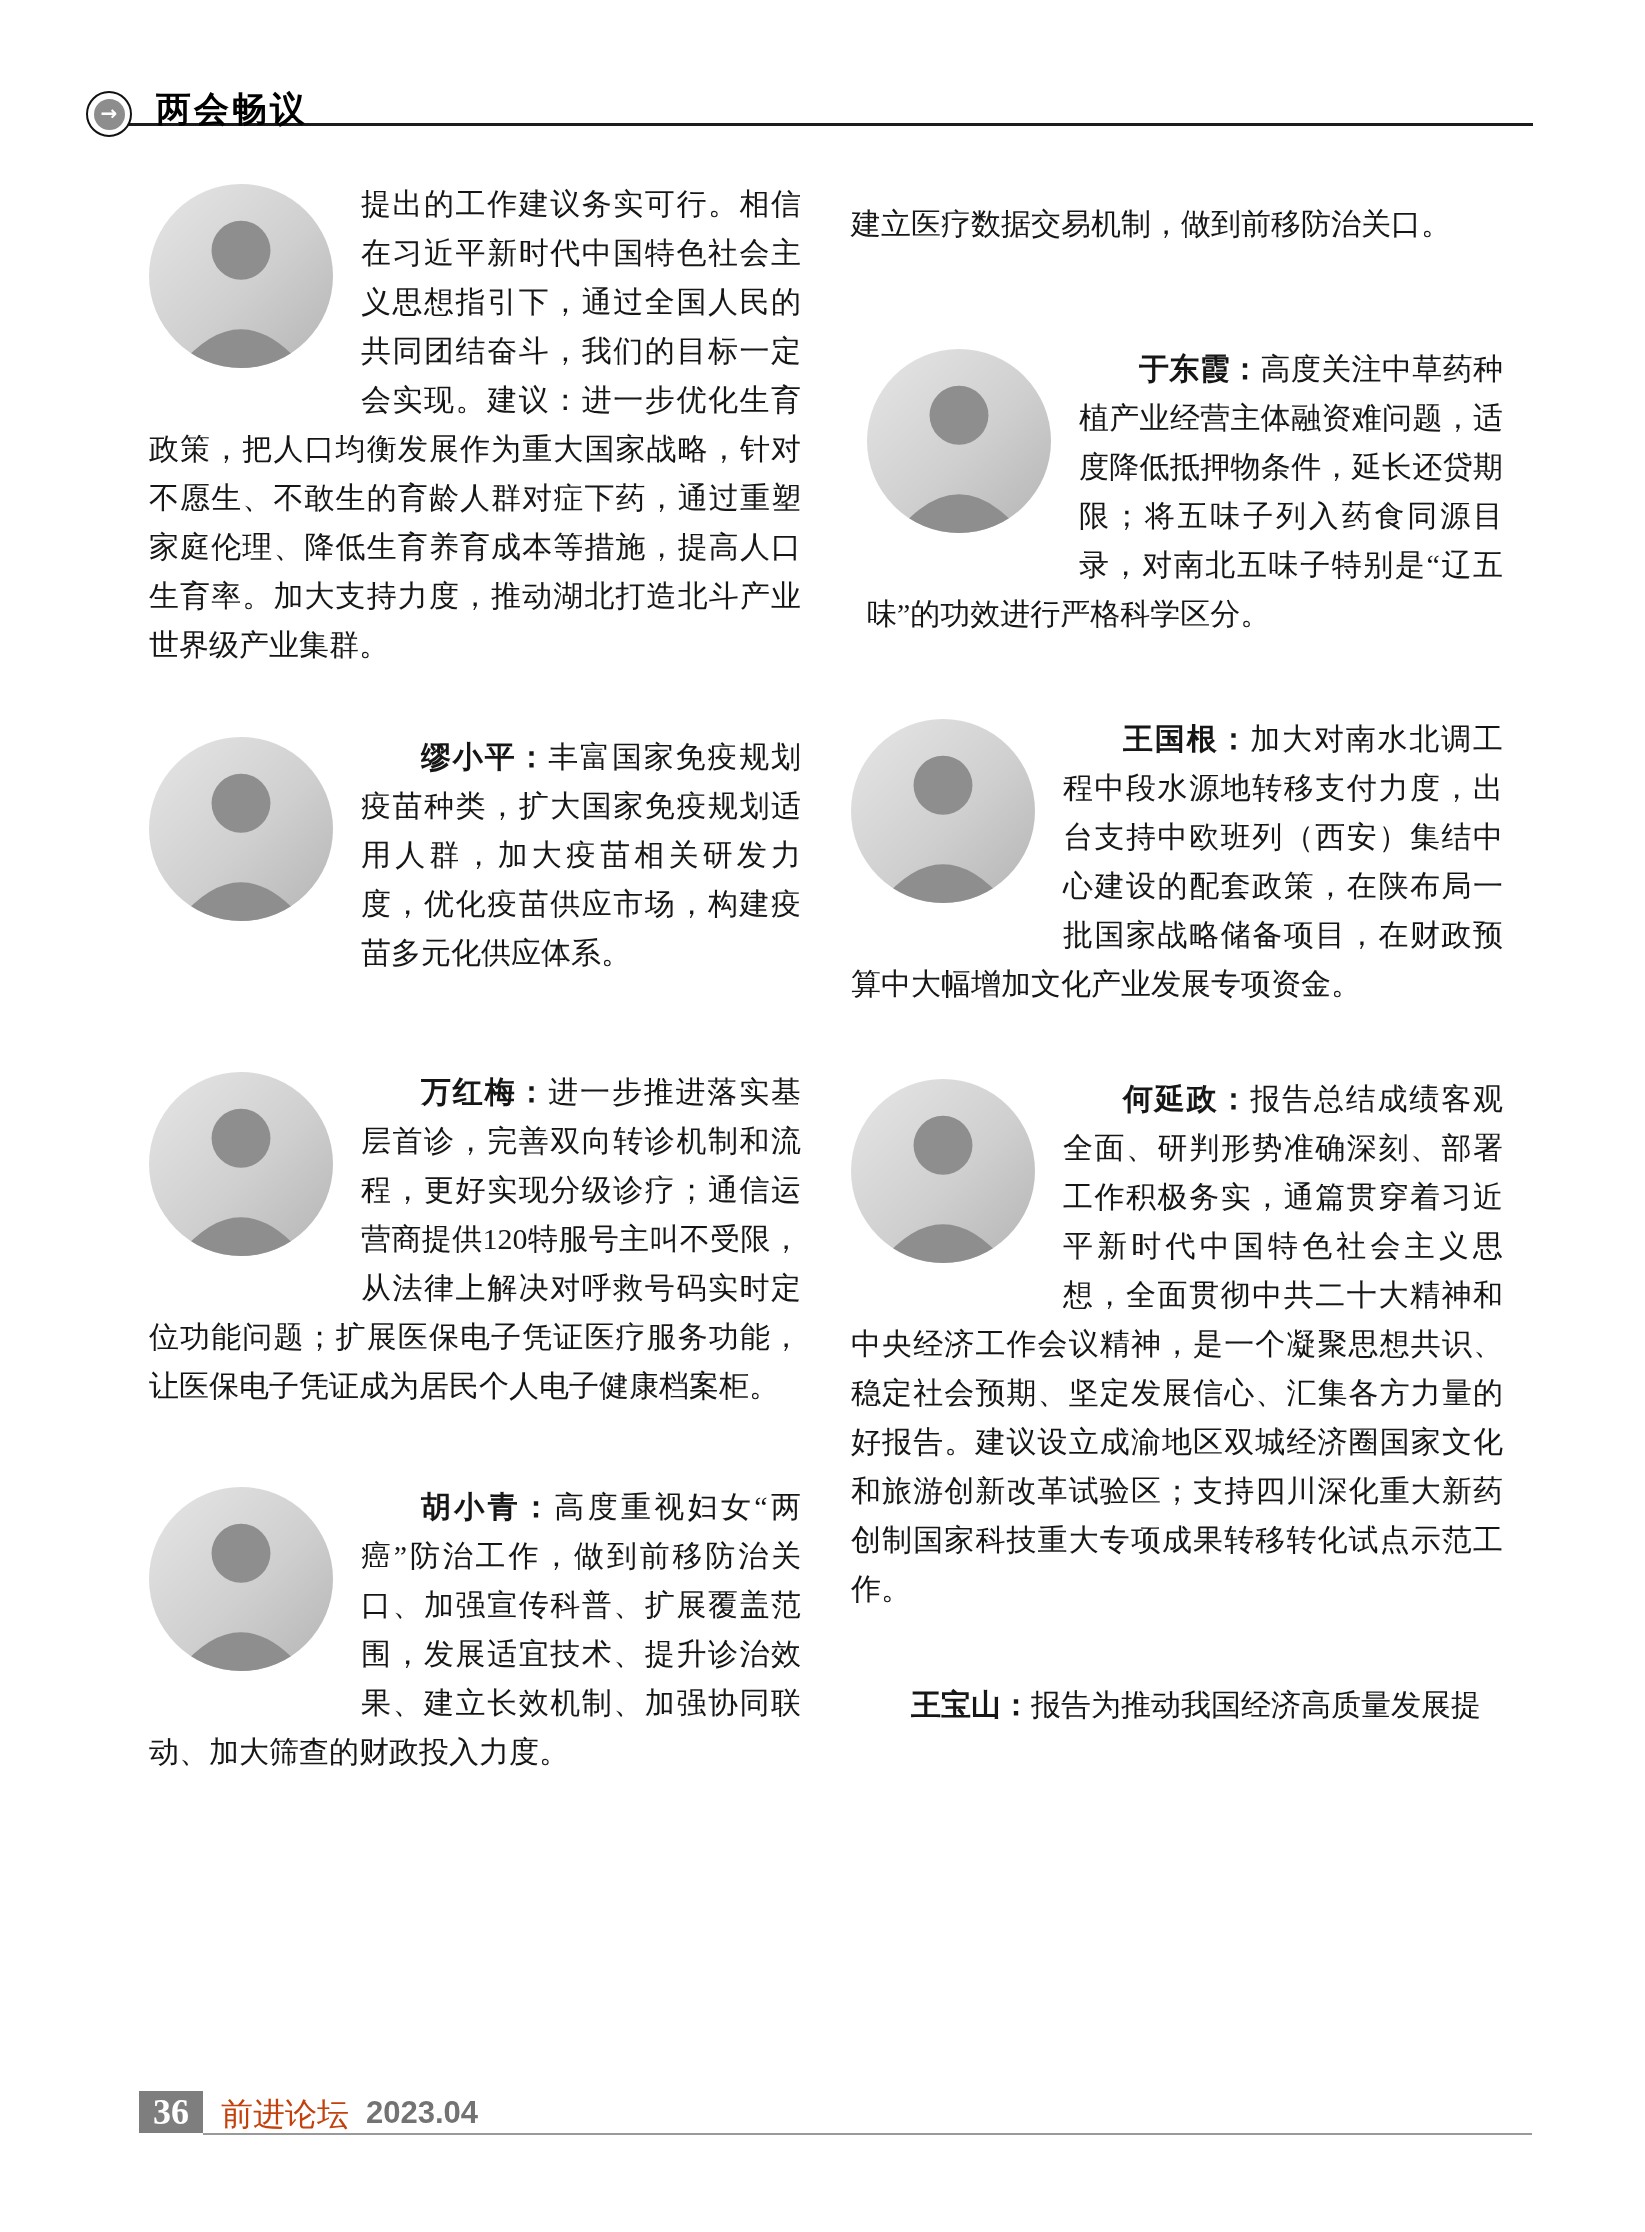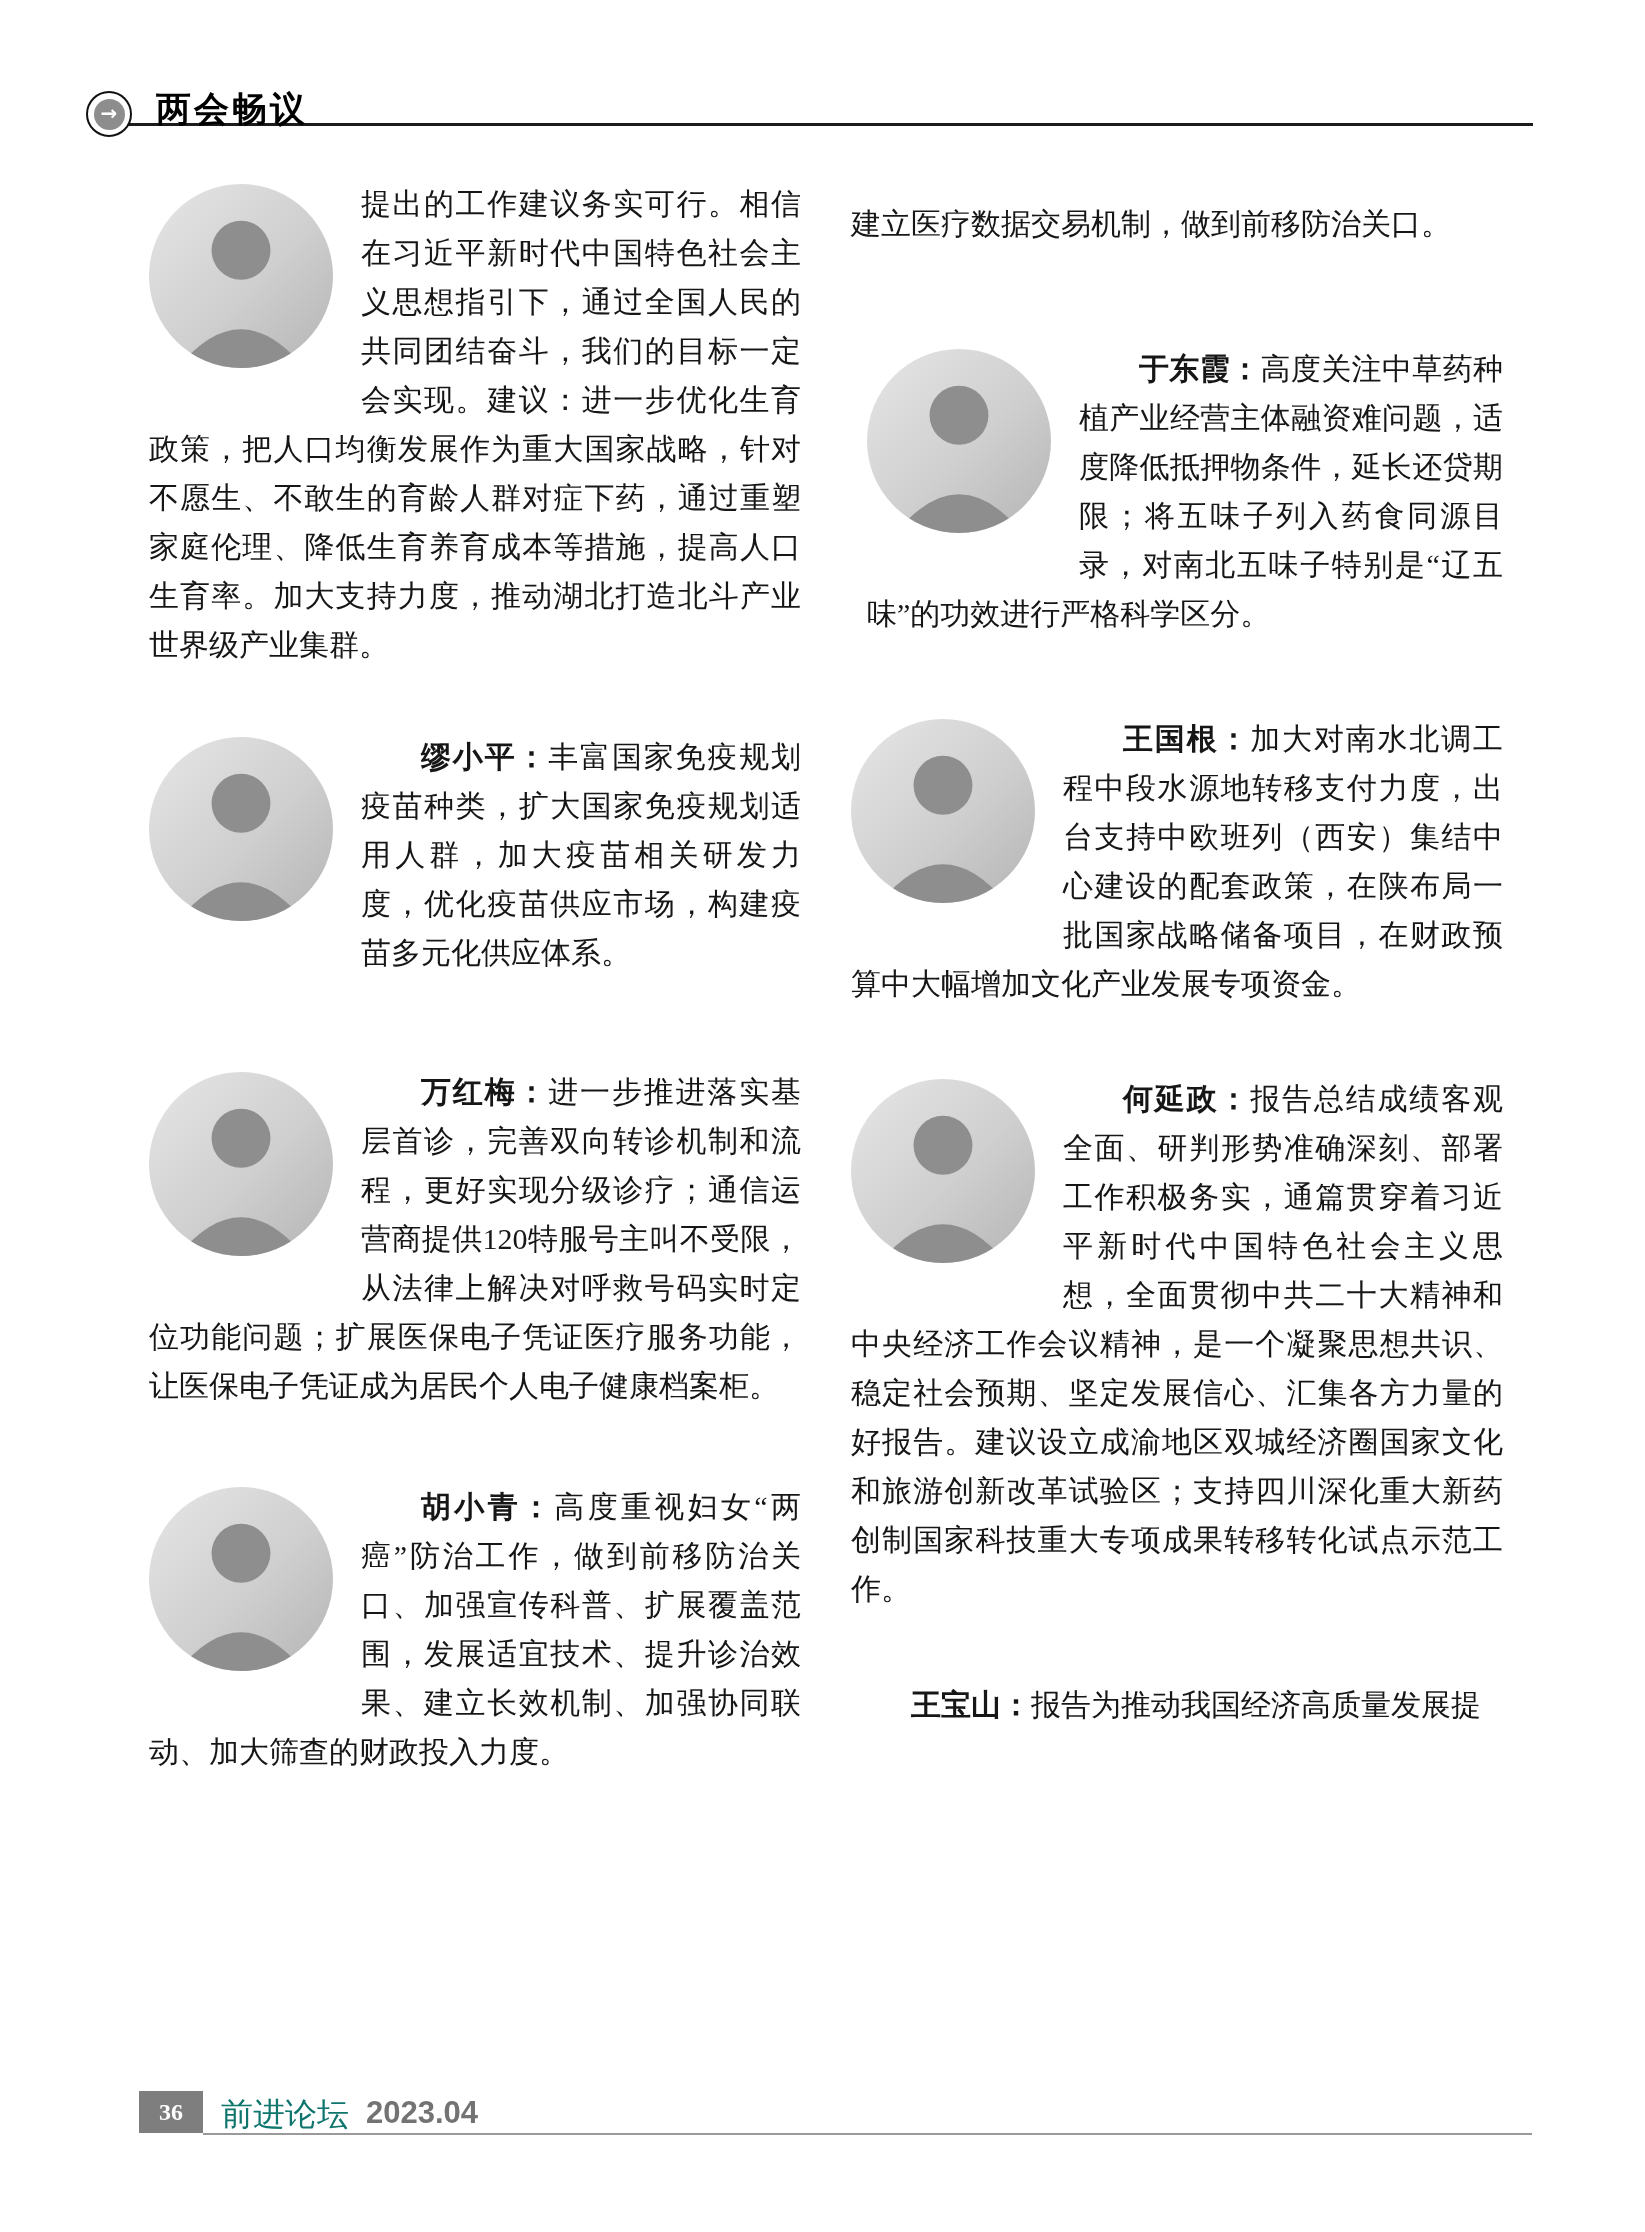--- a/index.html
+++ b/index.html
@@ -45,23 +45,23 @@
   
   .mt63 { margin-top:63px; }  .mt90 { margin-top:90px; }
   .mt72 { margin-top:72px; }  .mt26 { margin-top:26px; }
   .mt44 { margin-top:44px; }  .mt96 { margin-top:96px;margin-left:16px; }
   .mt76 { margin-top:76px; }  .mt66 { margin-top:66px; }
   .mt95 { margin-top:67px; }
   
   .footer-box {
     position:absolute; left:139px; top:2091px; width:64px; height:42px;
     background:#7e7e7e; color:#fff; display:flex; align-items:center; justify-content:center;
-    font-size:24px; font-weight:bold;
+    font-size:36px; font-weight:bold;
   }
-  .footer-journal { position:absolute; left:221px; top:2093px; font-size:32px; color:#0f766e; }
+  .footer-journal { position:absolute; left:221px; top:2093px; font-size:32px; color:#c2410c; }
   .footer-issue {
     position:absolute; left:366px; top:2095px; font-size:31px; font-weight:bold; color:#737373;
     font-family:"Liberation Sans","DejaVu Sans",sans-serif;
   }
   .footer-rule { position:absolute; left:203px; top:2133px; width:1329px; height:2px; background:#9a9a9a; }
 </style>
 </head>
 <body>
 
 <div class="page">

